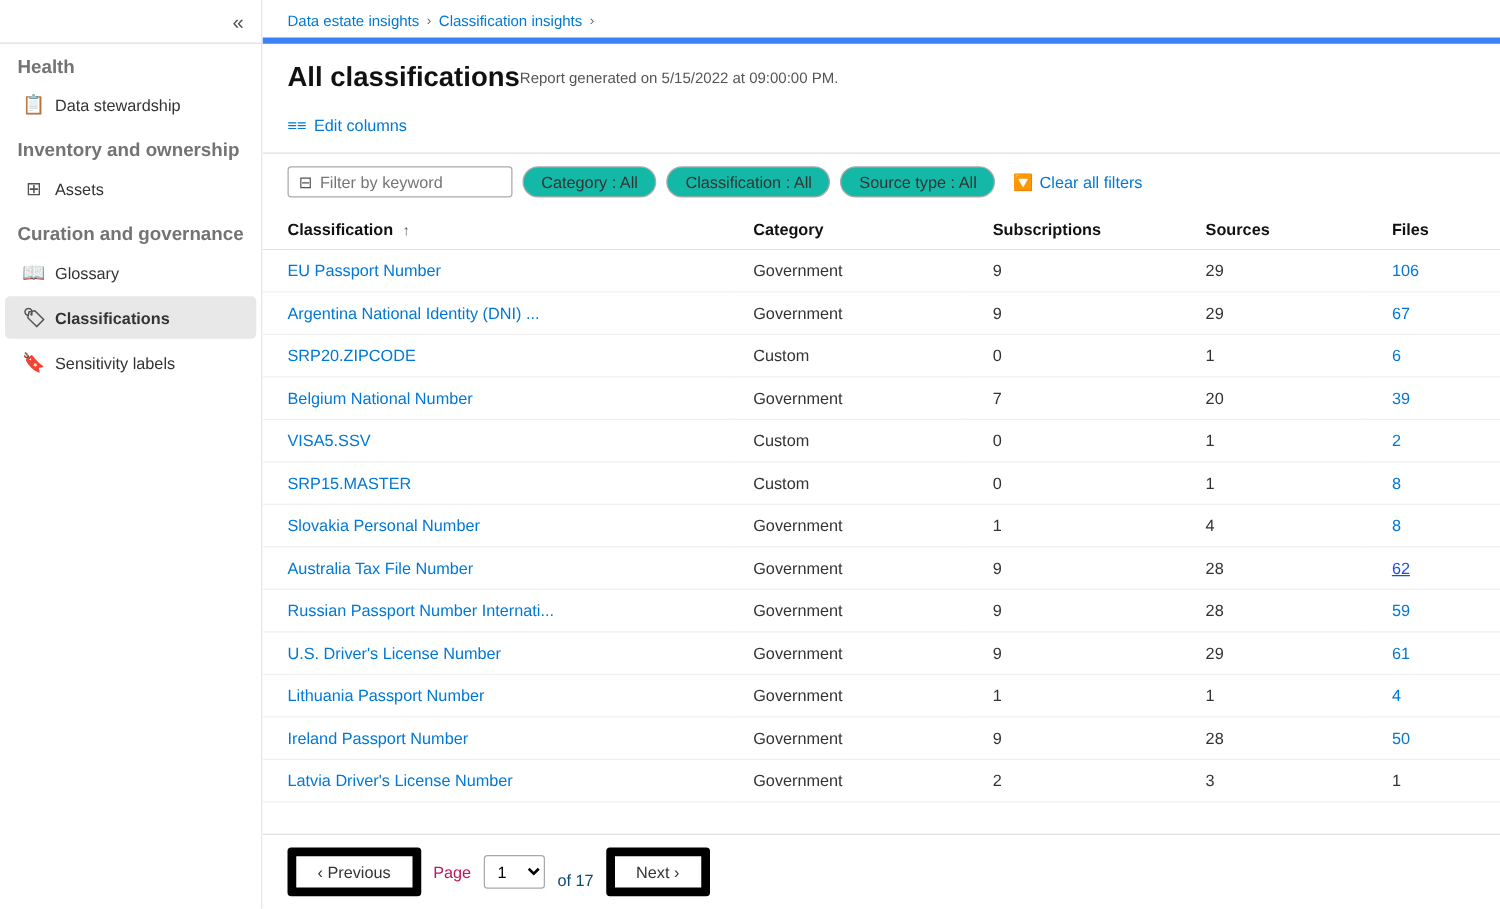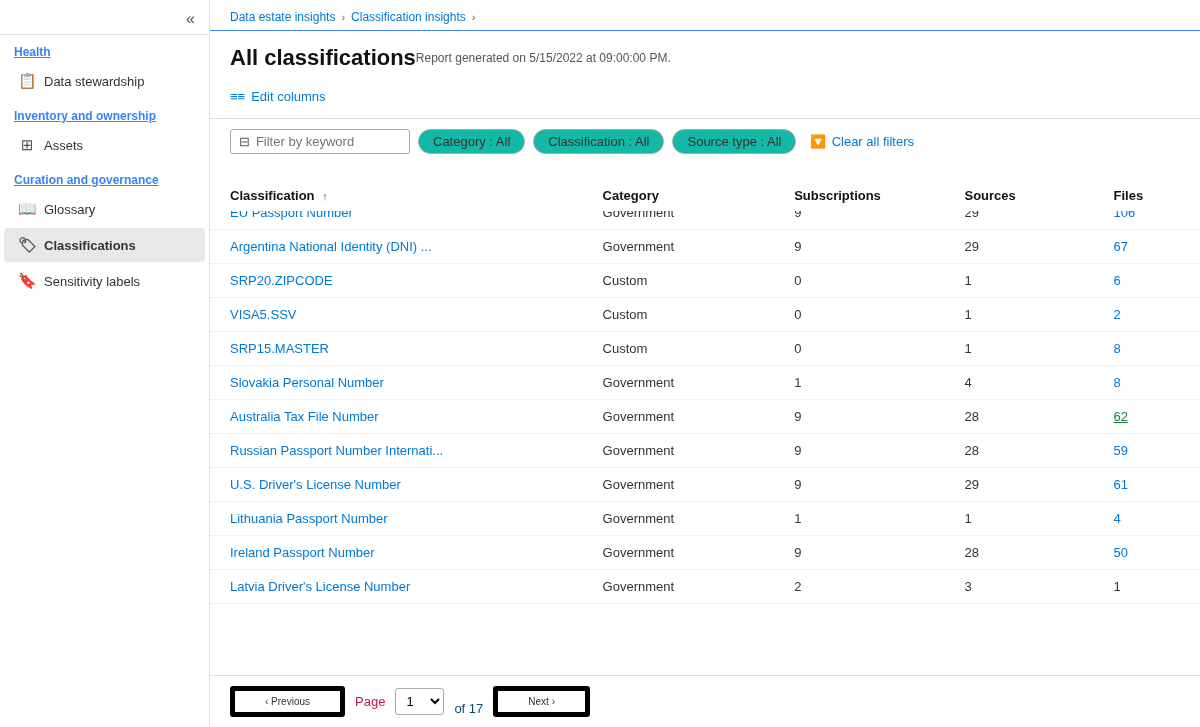--- a/index.html
+++ b/index.html
@@ -25,24 +25,23 @@
     .sidebar-collapse button {
       background: none;
       border: none;
       cursor: pointer;
       color: #555;
       font-size: 16px;
       padding: 2px 4px;
     }
     .sidebar-section-label {
       font-weight: 700;
-      font-size: 12px;
-      color: #3b82f6;
+      font-size: 15px;
+      color: #737373;
       padding: 10px 14px 4px;
-      text-decoration: underline;
     }
     .sidebar-item {
       display: flex;
       align-items: center;
       padding: 8px 14px;
       cursor: pointer;
       border-radius: 4px;
       margin: 1px 4px;
       color: #333;
       font-size: 13px;
@@ -61,21 +60,21 @@
     }
 
     
     .breadcrumb {
       display: flex;
       align-items: center;
       padding: 10px 20px 6px;
       font-size: 12px;
       color: #0078d4;
       gap: 6px;
-      border-bottom: 1px solid #3b82f6;
+      border-bottom: 5px solid #3b82f6;
     }
     .breadcrumb a { color: #0078d4; text-decoration: none; }
     .breadcrumb .sep { color: #666; font-size: 11px; }
     .breadcrumb .current { color: #0078d4; }
 
     
     .content {
       flex: 1;
       overflow: hidden;
       display: flex;
@@ -183,21 +182,21 @@
 
     table {
       width: 100%;
       border-collapse: collapse;
       font-size: 13px;
     }
 
     thead th {
       background: #fff;
       position: sticky;
-      top: 16px;
+      top: 0;
       z-index: 2;
       padding: 8px 20px;
       text-align: left;
       font-weight: 600;
       color: #111;
       border-bottom: 1px solid #e0e0e0;
       white-space: nowrap;
     }
 
     thead th .sort-icon {
@@ -220,26 +219,26 @@
     
     .pagination {
       display: flex;
       align-items: center;
       gap: 10px;
       padding: 10px 20px;
       border-top: 1px solid #e0e0e0;
       background: #fff;
     }
     .page-btn {
-      border: 5px solid #000000;
+      border: 7px solid #000000;
       border-radius: 3px;
       background: #fff;
-      padding: 5px 30px;
-      cursor: pointer;
-      font-size: 10px;
+      padding: 5px 17px;
+      cursor: pointer;
+      font-size: 13px;
       color: #333;
     }
     .page-btn:disabled { color: #aaa; cursor: default; }
 
     .page-label { font-size: 13px; color: #be185d; }
 
     .page-select {
       border: 1px solid #aaa;
       border-radius: 3px;
       padding: 4px 6px;
@@ -387,20 +386,27 @@
               <td style="color: rgb(0, 120, 212); cursor: pointer;">67</td>
             </tr>
             <tr>
               <td style="color: rgb(0, 120, 212); cursor: pointer;">SRP20.ZIPCODE</td>
               <td>Custom</td>
               <td>0</td>
               <td>1</td>
               <td style="color: rgb(0, 120, 212); cursor: pointer;">6</td>
             </tr>
             <tr>
+              <td style="color: rgb(0, 120, 212); cursor: pointer;">Belgium National Number</td>
+              <td>Government</td>
+              <td>7</td>
+              <td>20</td>
+              <td style="color: rgb(0, 120, 212); cursor: pointer;">39</td>
+            </tr>
+            <tr>
               <td style="color: rgb(0, 120, 212); cursor: pointer;">VISA5.SSV</td>
               <td>Custom</td>
               <td>0</td>
               <td>1</td>
               <td style="color: rgb(0, 120, 212); cursor: pointer;">2</td>
             </tr>
             <tr>
               <td style="color: rgb(0, 120, 212); cursor: pointer;">SRP15.MASTER</td>
               <td>Custom</td>
               <td>0</td>
@@ -412,21 +418,21 @@
               <td>Government</td>
               <td>1</td>
               <td>4</td>
               <td style="color: rgb(0, 120, 212); cursor: pointer;">8</td>
             </tr>
             <tr>
               <td style="color: rgb(0, 120, 212); cursor: pointer;">Australia Tax File Number</td>
               <td>Government</td>
               <td>9</td>
               <td>28</td>
-              <td style="color: #15803d; cursor: pointer; text-decoration: underline;">62</td>
+              <td style="color: #1d4ed8; cursor: pointer; text-decoration: underline;">62</td>
             </tr>
             <tr>
               <td style="color: rgb(0, 120, 212); cursor: pointer;">Russian Passport Number Internati...</td>
               <td>Government</td>
               <td>9</td>
               <td>28</td>
               <td style="color: rgb(0, 120, 212); cursor: pointer;">59</td>
             </tr>
             <tr>
               <td style="color: rgb(0, 120, 212); cursor: pointer;">U.S. Driver's License Number</td>

